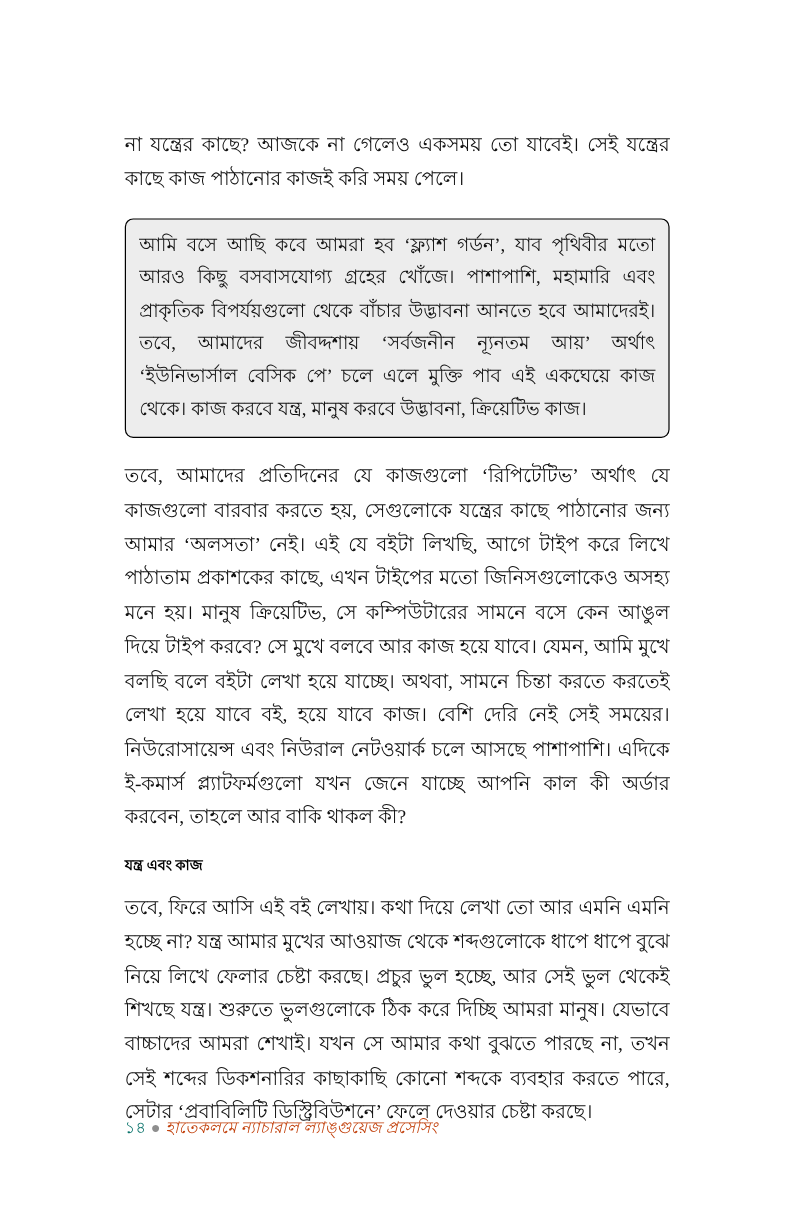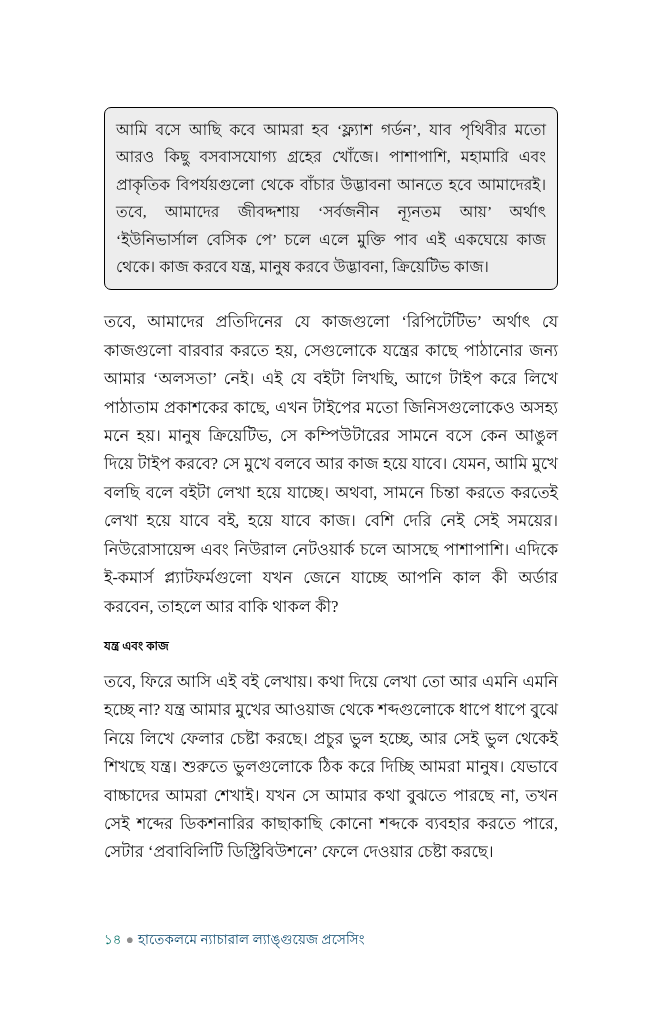--- a/index.html
+++ b/index.html
@@ -74,29 +74,30 @@
     top: 930px;
     width: 460px;
     font-size: 13.4px;
     line-height: 20px;
     color: #8e8e8e;
     text-align: left;
     letter-spacing: 0.01em;
   }
   .footer .pagenum { color: #0f766e; }
   .footer .sep { padding: 0 4px; }
-  .footer .bookname { color: #0c4a6e; }
+  .footer .bookname { color: #c2410c; font-style: italic; }
 </style>
 </head>
 <body>
 
 <div class="page">
 
   <div class="content">
 
+    <p class="para gap-after-intro">না যন্ত্রের কাছে? আজকে না গেলেও একসময় তো যাবেই। সেই যন্ত্রের কাছে কাজ পাঠানোর কাজই করি সময় পেলে।</p>
 
     <div class="callout">
       <p class="para">আমি বসে আছি কবে আমরা হব ‘ফ্ল্যাশ গর্ডন’, যাব পৃথিবীর মতো আরও কিছু বসবাসযোগ্য গ্রহের খোঁজে। পাশাপাশি, মহামারি এবং প্রাকৃতিক বিপর্যয়গুলো থেকে বাঁচার উদ্ভাবনা আনতে হবে আমাদেরই। তবে, আমাদের জীবদ্দশায় ‘সর্বজনীন ন্যূনতম আয়’ অর্থাৎ ‘ইউনিভার্সাল বেসিক পে’ চলে এলে মুক্তি পাব এই একঘেয়ে কাজ থেকে। কাজ করবে যন্ত্র, মানুষ করবে উদ্ভাবনা, ক্রিয়েটিভ কাজ।</p>
     </div>
 
     <p class="para">তবে, আমাদের প্রতিদিনের যে কাজগুলো ‘রিপিটেটিভ’ অর্থাৎ যে কাজগুলো বারবার করতে হয়, সেগুলোকে যন্ত্রের কাছে পাঠানোর জন্য আমার ‘অলসতা’ নেই। এই যে বইটা লিখছি, আগে টাইপ করে লিখে পাঠাতাম প্রকাশকের কাছে, এখন টাইপের মতো জিনিসগুলোকেও অসহ্য মনে হয়। মানুষ ক্রিয়েটিভ, সে কম্পিউটারের সামনে বসে কেন আঙুল দিয়ে টাইপ করবে? সে মুখে বলবে আর কাজ হয়ে যাবে। যেমন, আমি মুখে বলছি বলে বইটা লেখা হয়ে যাচ্ছে। অথবা, সামনে চিন্তা করতে করতেই লেখা হয়ে যাবে বই, হয়ে যাবে কাজ। বেশি দেরি নেই সেই সময়ের। নিউরোসায়েন্স এবং নিউরাল নেটওয়ার্ক চলে আসছে পাশাপাশি। এদিকে ই-কমার্স প্ল্যাটফর্মগুলো যখন জেনে যাচ্ছে আপনি কাল কী অর্ডার করবেন, তাহলে আর বাকি থাকল কী?</p>
 
     <div class="spacer-before-heading"></div>
 
     <h2 class="section-heading">যন্ত্র এবং কাজ</h2>

